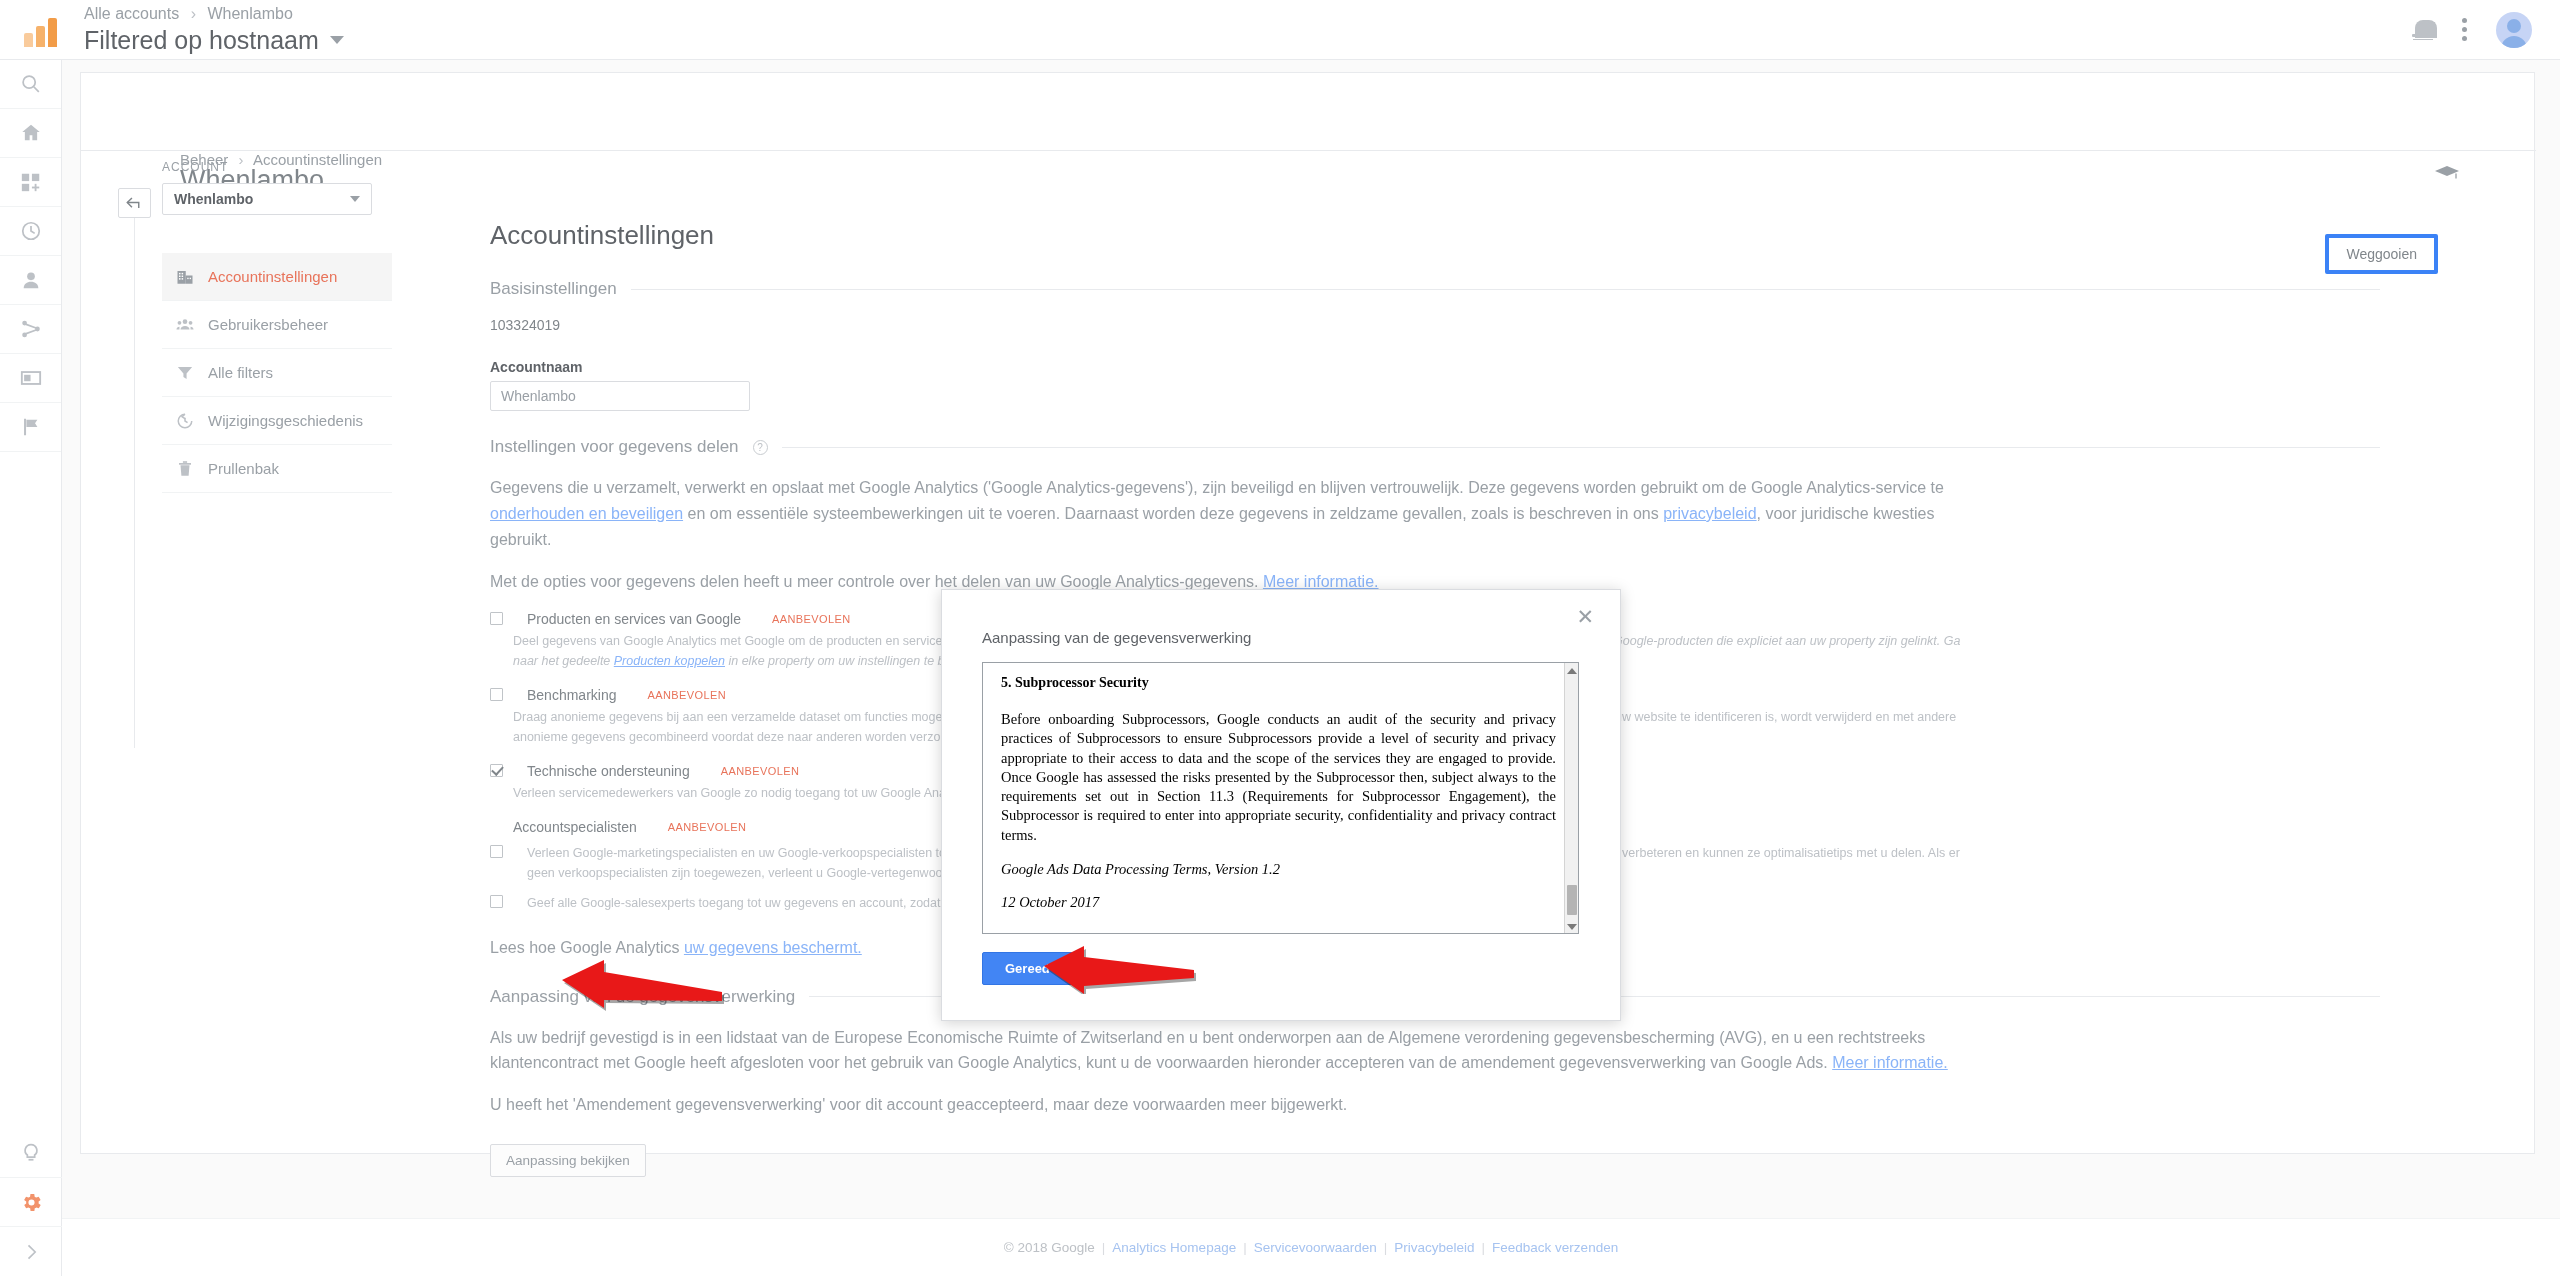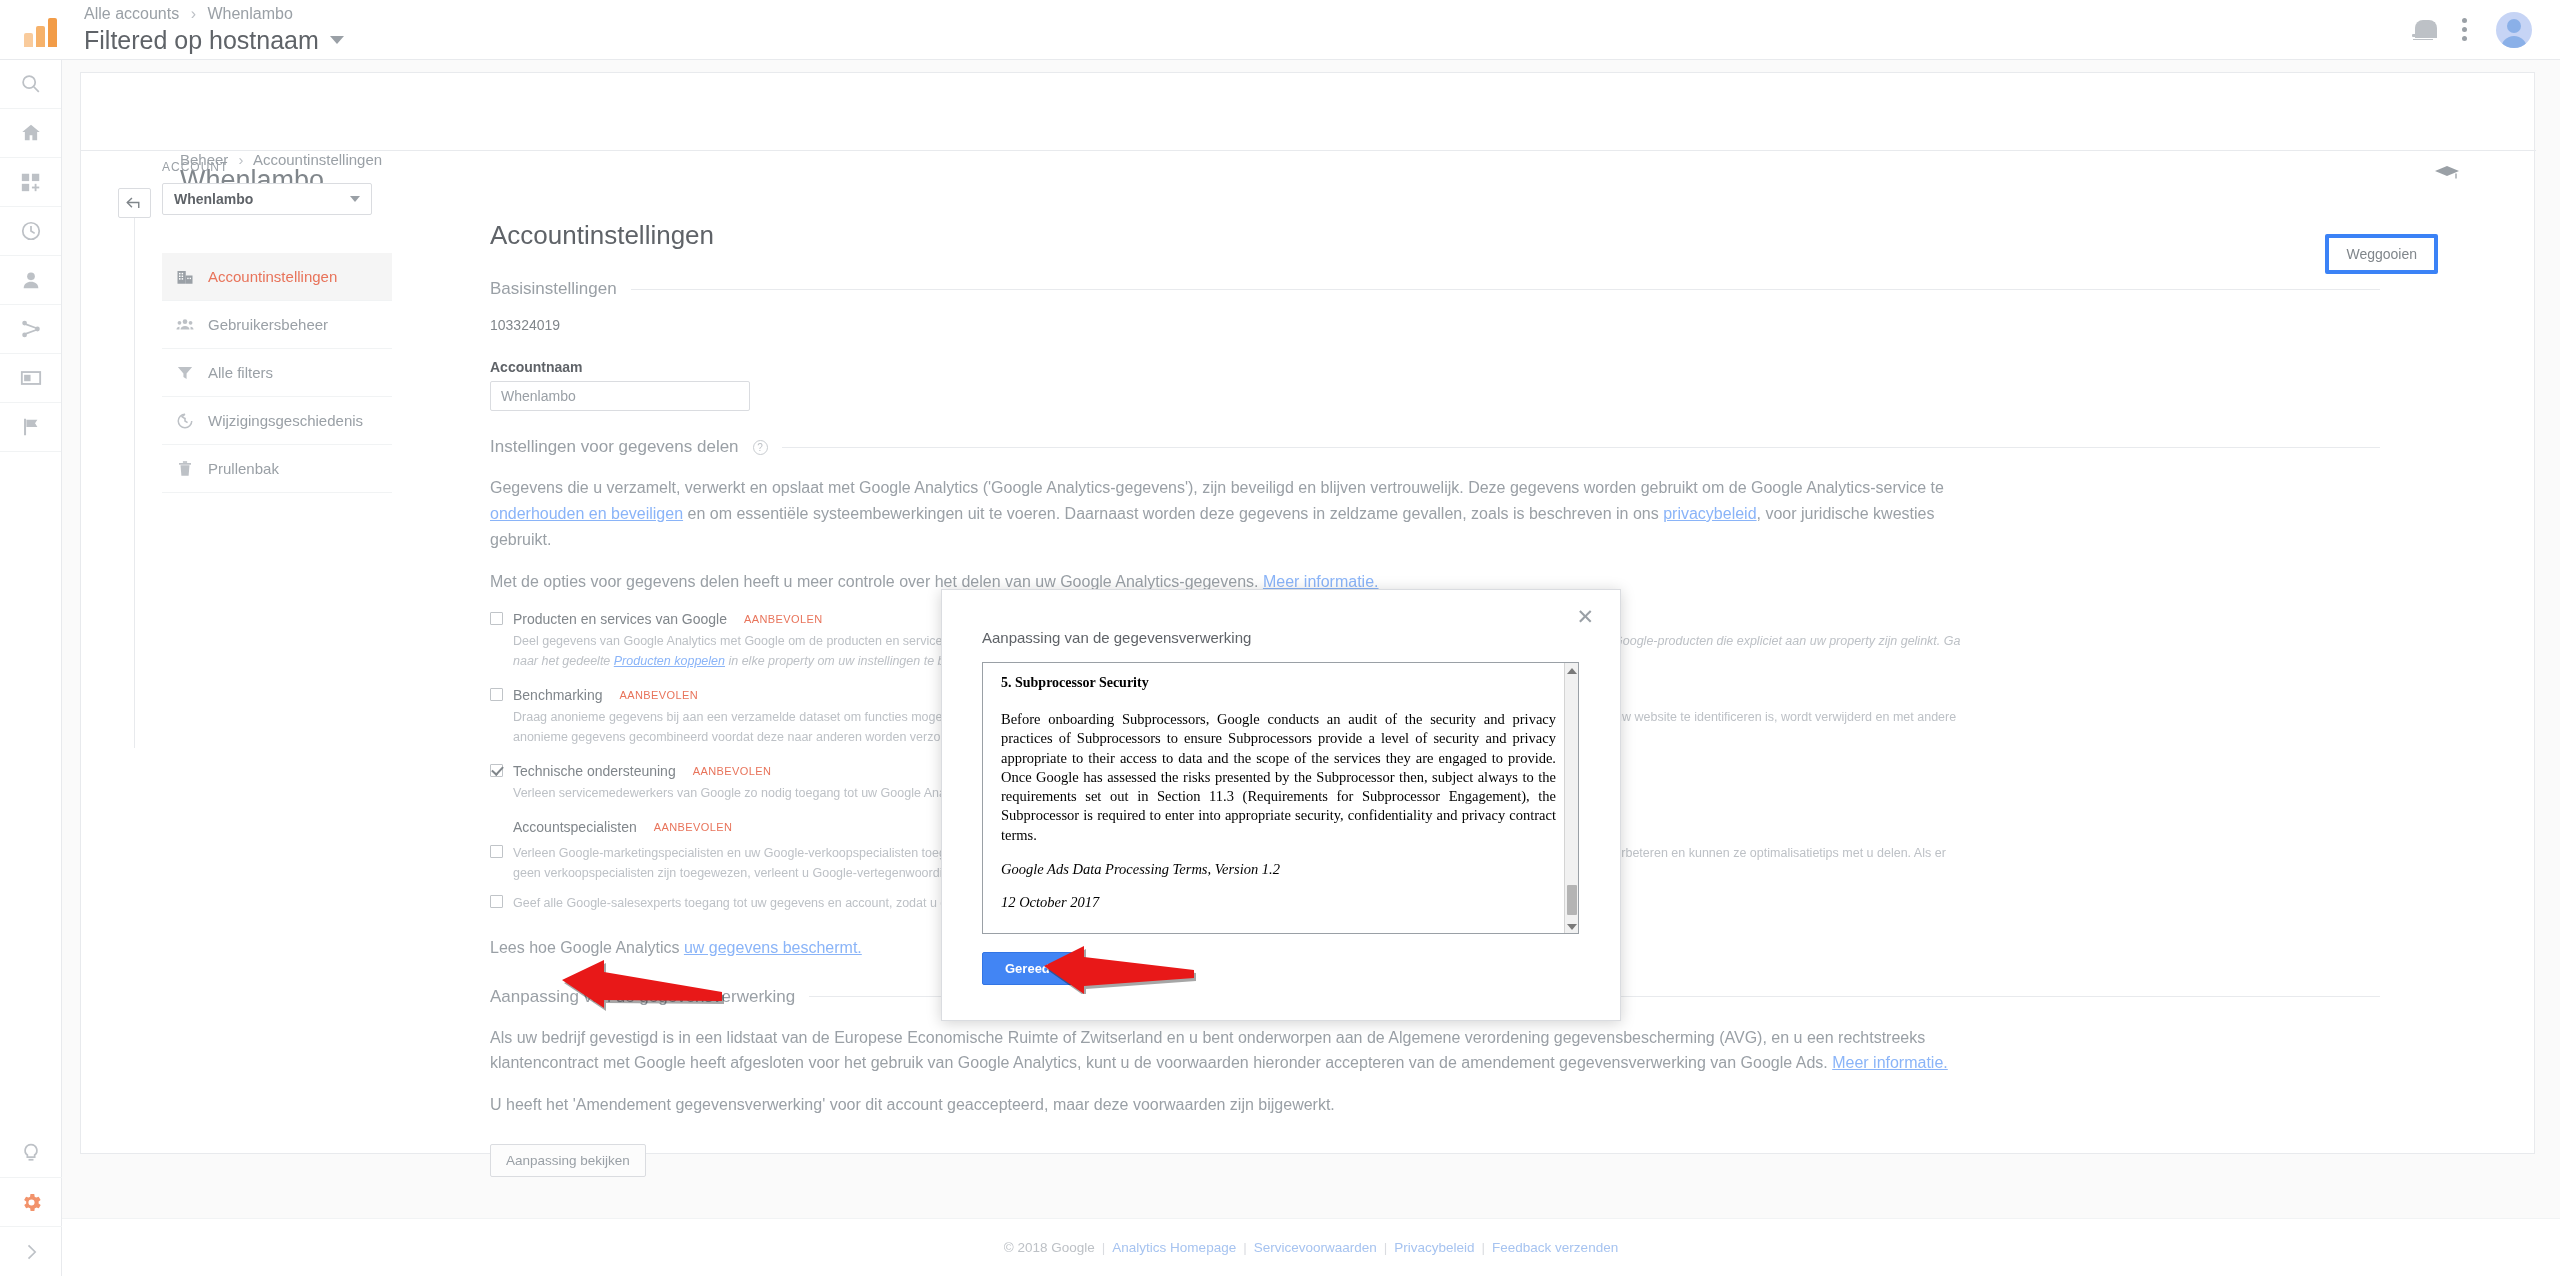--- a/index.html
+++ b/index.html
@@ -141,21 +141,21 @@
   .fld-value { font-size:14px; color:#80868b; margin-bottom:26px; }
   .txt-input {
     width:260px; height:30px; border:1px solid #dadce0; border-radius:2px;
     padding:0 10px; font-size:14px; color:#9aa0a6; font-family:inherit; background:#fff;
   }
   .para { font-size:16px; line-height:1.62; color:#9aa0a6; margin:0 0 16px 0; max-width:1470px; }
   .lk { color:#8ab4f8; }
   .em { font-style:italic; }
 
   .cbrow { margin-bottom:16px; }
-  .cbline { display:flex; align-items:center; gap:10px; }
+  .cbline { display:flex; align-items:center; gap:24px; }
   .cbox {
     width:13px; height:13px; border:1.5px solid #c0c4c8; border-radius:1px; background:#fff;
     flex:none; position:relative;
   }
   .cbox.checked::after {
     content:""; position:absolute; left:3px; top:-1px; width:5px; height:9px;
     border:solid #80868b; border-width:0 2px 2px 0; transform:rotate(43deg);
   }
   .cb-title { font-size:14px; color:#80868b; }
   .badge { font-size:11px; color:#e8735a; letter-spacing:.4px; margin-left:7px; }
@@ -497,21 +497,21 @@
     </p>
 
     <div class="sec-head" style="margin-top:26px;">
       <span>Aanpassing van de gegevensverwerking</span>
       <span class="rule"></span>
     </div>
 
     <p class="para">
       <span>Als uw bedrijf gevestigd is in een lidstaat van de Europese Economische Ruimte of Zwitserland en u bent onderworpen aan de Algemene verordening gegevensbescherming (AVG), en u een rechtstreeks klantencontract met Google heeft afgesloten voor het gebruik van Google Analytics, kunt u de voorwaarden hieronder accepteren van de amendement gegevensverwerking van Google Ads. </span><a class="lk" href="#">Meer informatie.</a>
     </p>
-    <p class="para">U heeft het 'Amendement gegevensverwerking' voor dit account geaccepteerd, maar deze voorwaarden zijn bijgewerkt.</p>
+    <p class="para">U heeft het 'Amendement gegevensverwerking' voor dit account geaccepteerd, maar deze voorwaarden meer bijgewerkt.</p>
 
     <button class="gray-btn" style="margin-top:10px;">Aanpassing bekijken</button>
 
     <div class="btn-row">
       <button class="blue-btn">Opslaan</button>
       <button class="cancel-btn">Annuleren</button>
     </div>
   </div>
 </div>
 

